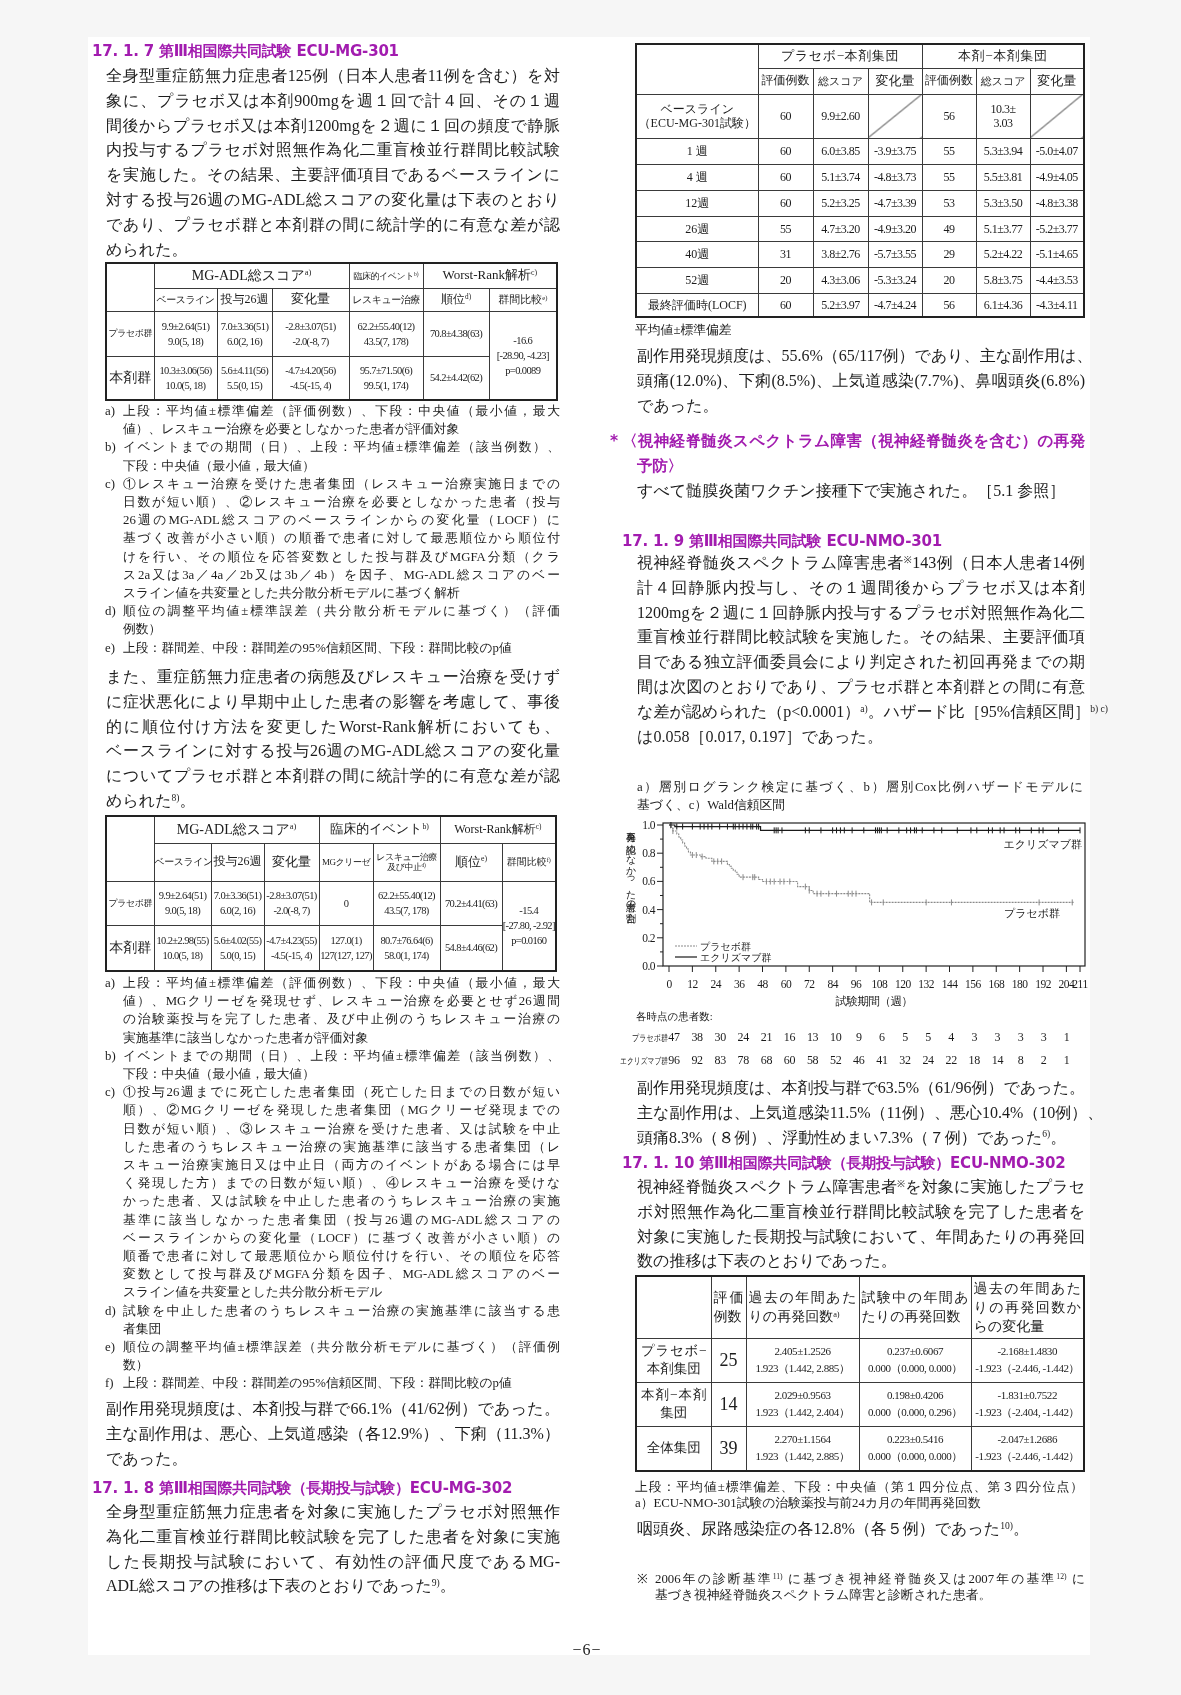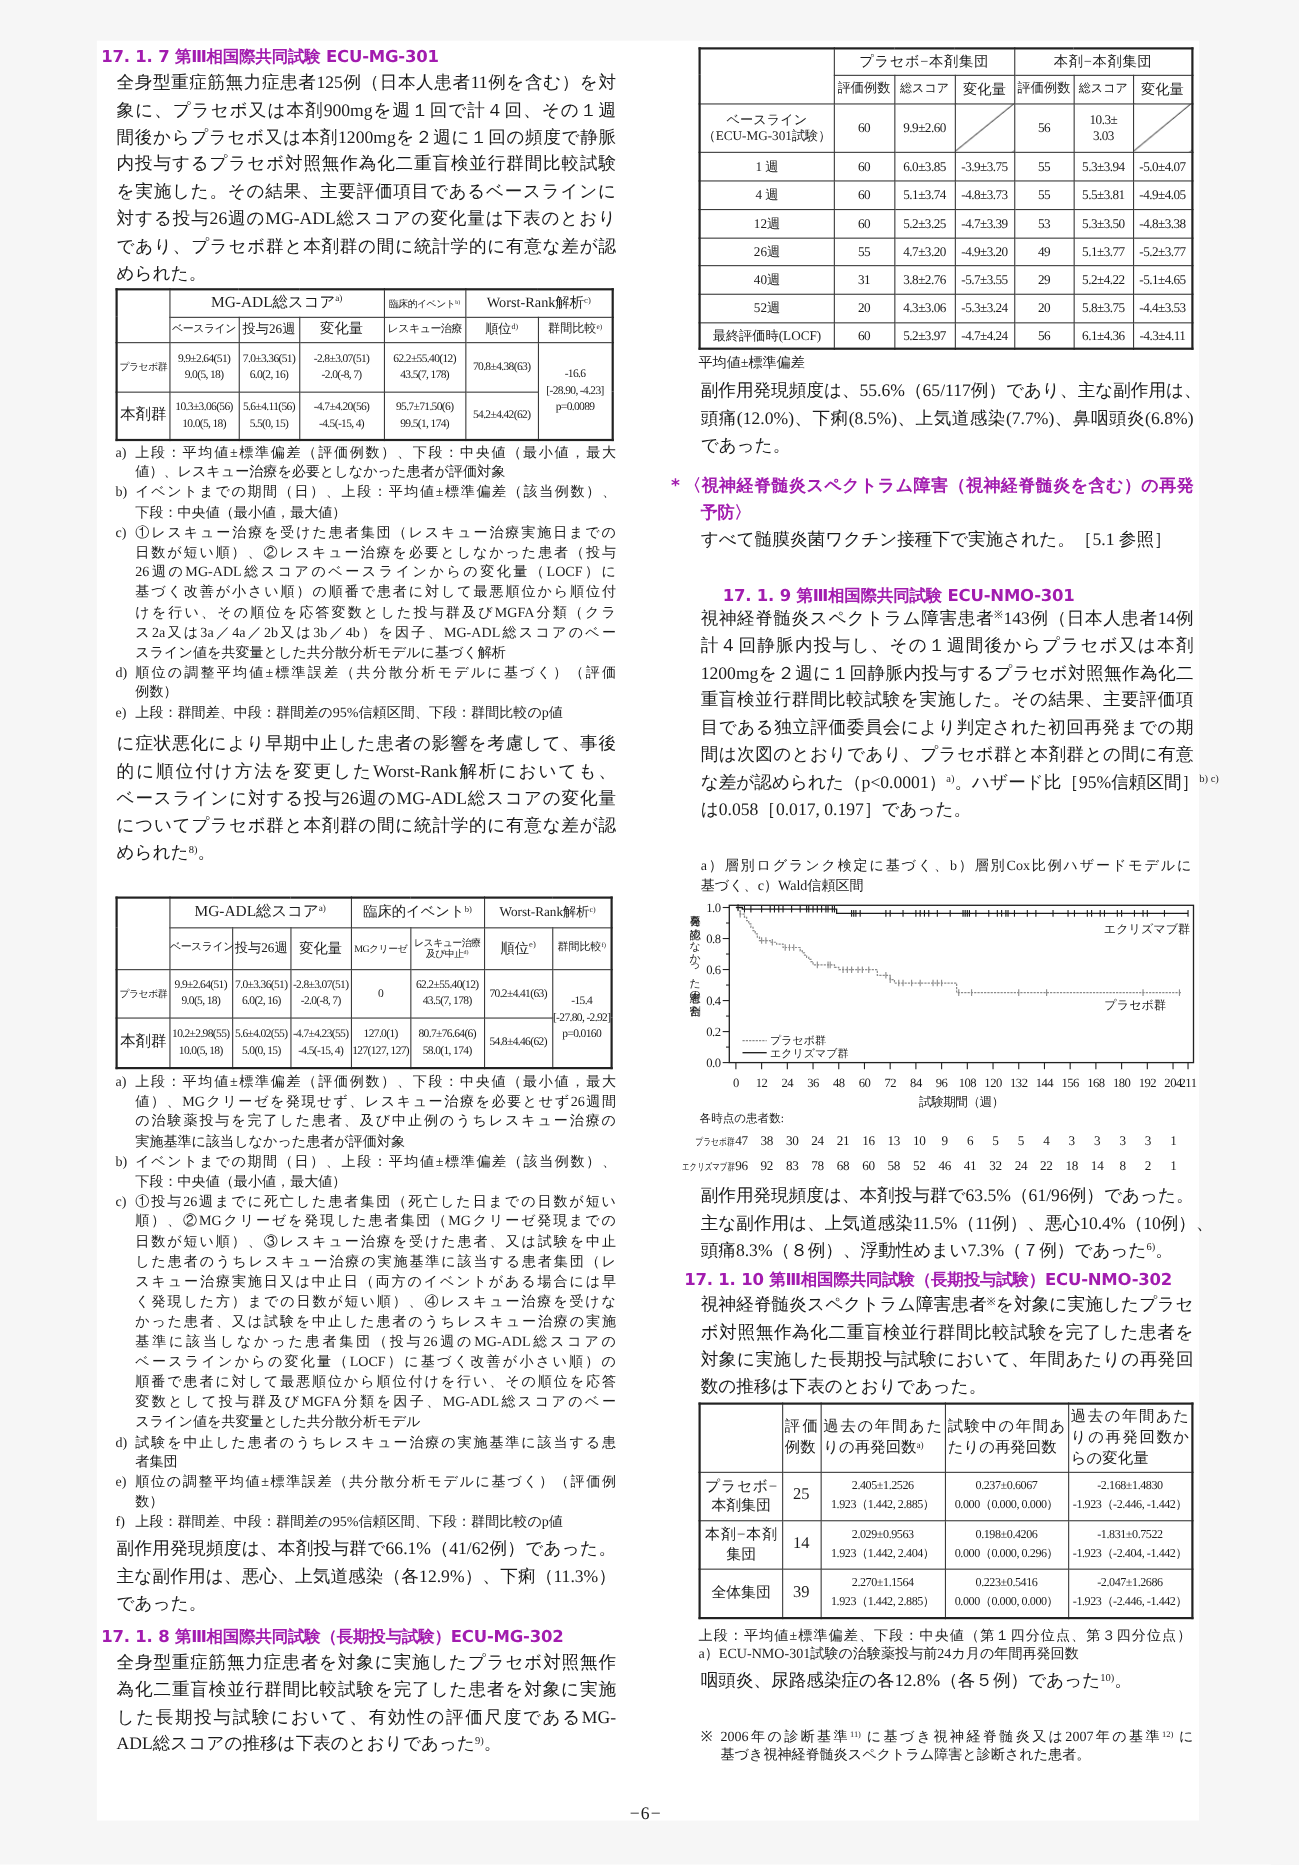--- a/index.html
+++ b/index.html
@@ -15,21 +15,21 @@
 .h{font-family:"DejaVu Sans","Liberation Sans",sans-serif;font-weight:bold;font-size:15px;line-height:20px;white-space:nowrap;color:#a21caf;letter-spacing:-0.2px}
 .hb{line-height:25px;font-size:15.5px}
 sup{font-size:0.6em;position:relative;top:-0.55em;vertical-align:baseline;line-height:0;letter-spacing:0}
 .note{position:relative}
 .note .nl{position:absolute;left:0;top:0}
 .note .nb{margin-left:18px}
 .pg{font-size:16px;line-height:20px;text-align:center;letter-spacing:1px}
 table.tbl{position:absolute;border-collapse:collapse;table-layout:fixed;border:2px solid #222}
 .tbl td{border:1px solid #3a3a3a;padding:0;text-align:center;vertical-align:middle;white-space:nowrap;overflow:visible;line-height:1.15}
 .dv{display:block;font-size:10.5px;letter-spacing:-0.6px;line-height:15px}
-.f9{font-size:9px}.f10{font-size:10px}.f11{font-size:11px}.f12{font-size:12px}.f13{font-size:13px}.f14{font-size:14px}.f15{font-size:15px}
+.f9{font-size:9px}.f10{font-size:10px}.f11{font-size:11px}.f12{font-size:12px}.f13{font-size:13px}.f14{font-size:14px}.f15{font-size:18px}
 .nar{letter-spacing:-0.5px}
 .blockline{display:block}
 .diag{background:linear-gradient(to top left,transparent calc(50% - 0.8px),#333 50%,transparent calc(50% + 0.8px))}
 .t3 .v{display:block;font-size:12px;letter-spacing:-0.5px;line-height:14px}
 .t3 .lbl{font-size:12px;letter-spacing:0}
 .t3 .grp{letter-spacing:0.6px}
 .t4 .v{display:block;font-size:11px;letter-spacing:-0.4px;line-height:17px}
 .t4 .hdr{font-size:14px;line-height:19px;text-align:left;padding:0 2px}
 .t4 .lab{font-size:13.5px;line-height:18px;text-align:center;padding:0 4px}
 svg.blk{overflow:visible}
@@ -177,20 +177,21 @@
       </div>
     </div>
     <div class="note">
       <span class="nl">e)</span>
       <div class="nb">
         <div class="ln">上段：群間差、中段：群間差の95%信頼区間、下段：群間比較のp値</div>
       </div>
     </div>
   </div>
 <div class="blk p" style="left:106px;top:665px;width:454px">
+    <div class="ln jl">また、重症筋無力症患者の病態及びレスキュー治療を受けず</div>
     <div class="ln jl">に症状悪化により早期中止した患者の影響を考慮して、事後</div>
     <div class="ln jl">的に順位付け方法を変更したWorst-Rank解析においても、</div>
     <div class="ln jl">ベースラインに対する投与26週のMG-ADL総スコアの変化量</div>
     <div class="ln jl">についてプラセボ群と本剤群の間に統計学的に有意な差が認</div>
     <div class="ln"><span>められた</span><sup>8)</sup><span>。</span></div>
   </div>
 
 <table class="tbl t2" style="left:105px;top:815px;width:450px">
   <colgroup>
       <col style="width:48px">
@@ -566,21 +567,21 @@
 
 <div class="blk h hb" style="left:610px;top:429px">*</div>
 <div class="blk h hb" style="left:622px;top:429px;width:463px">
   <div class="ln jl">〈視神経脊髄炎スペクトラム障害（視神経脊髄炎を含む）の再発</div>
   <div class="ln" style="padding-left:15px">予防〉</div>
 </div>
 <div class="blk p" style="left:637px;top:479px;width:448px">
     <div class="ln">すべて髄膜炎菌ワクチン接種下で実施された。［5.1 参照］</div>
   </div>
 
-<div class="blk h" style="left:657px;top:531px">17. 1. 9 第Ⅲ相国際共同試験 ECU-NMO-301</div>
+<div class="blk h" style="left:622px;top:531px">17. 1. 9 第Ⅲ相国際共同試験 ECU-NMO-301</div>
 <div class="blk p" style="left:637px;top:551px;width:448px">
     <div class="ln jl"><span>視神経脊髄炎スペクトラム障害患者</span><sup>※</sup><span>143例（日本人患者14例</span></div>
     <div class="ln jl">計４回静脈内投与し、その１週間後からプラセボ又は本剤</div>
     <div class="ln jl">1200mgを２週に１回静脈内投与するプラセボ対照無作為化二</div>
     <div class="ln jl">重盲検並行群間比較試験を実施した。その結果、主要評価項</div>
     <div class="ln jl">目である独立評価委員会により判定された初回再発までの期</div>
     <div class="ln jl">間は次図のとおりであり、プラセボ群と本剤群との間に有意</div>
     <div class="ln jl"><span>な差が認められた（p&lt;0.0001）</span><sup>a)</sup><span>。ハザード比［95%信頼区間］</span><sup>b) c)</sup></div>
     <div class="ln">は0.058［0.017, 0.197］であった。</div>
   </div>

